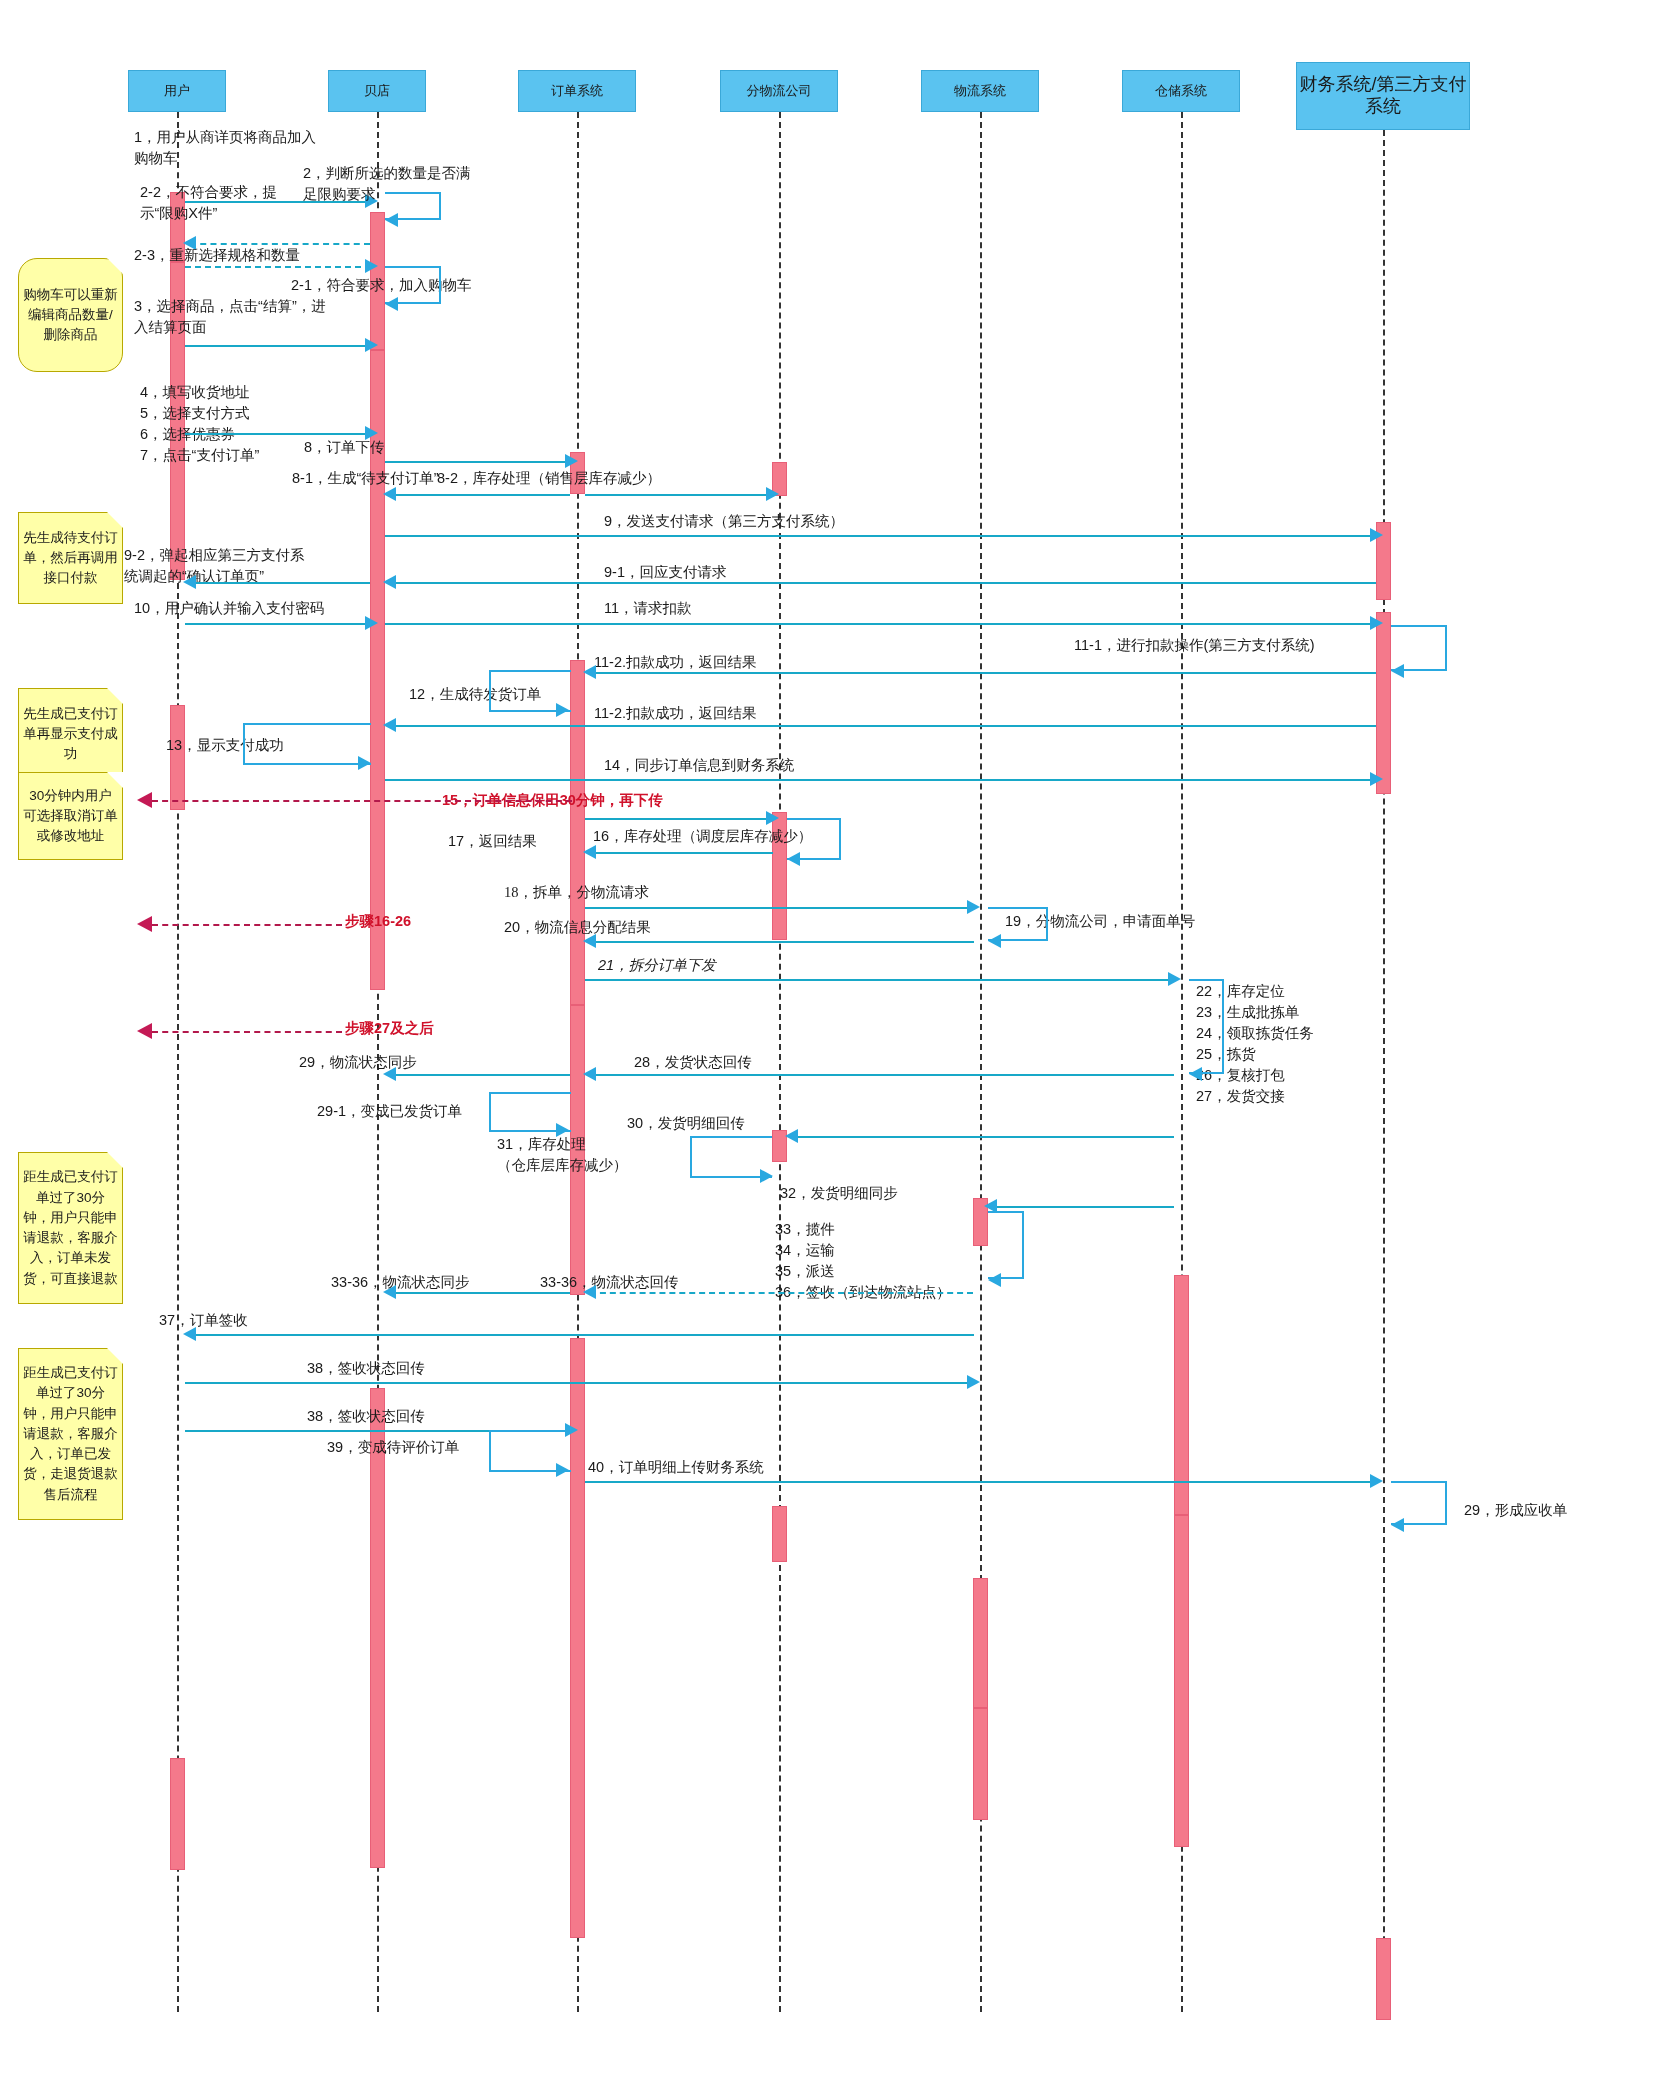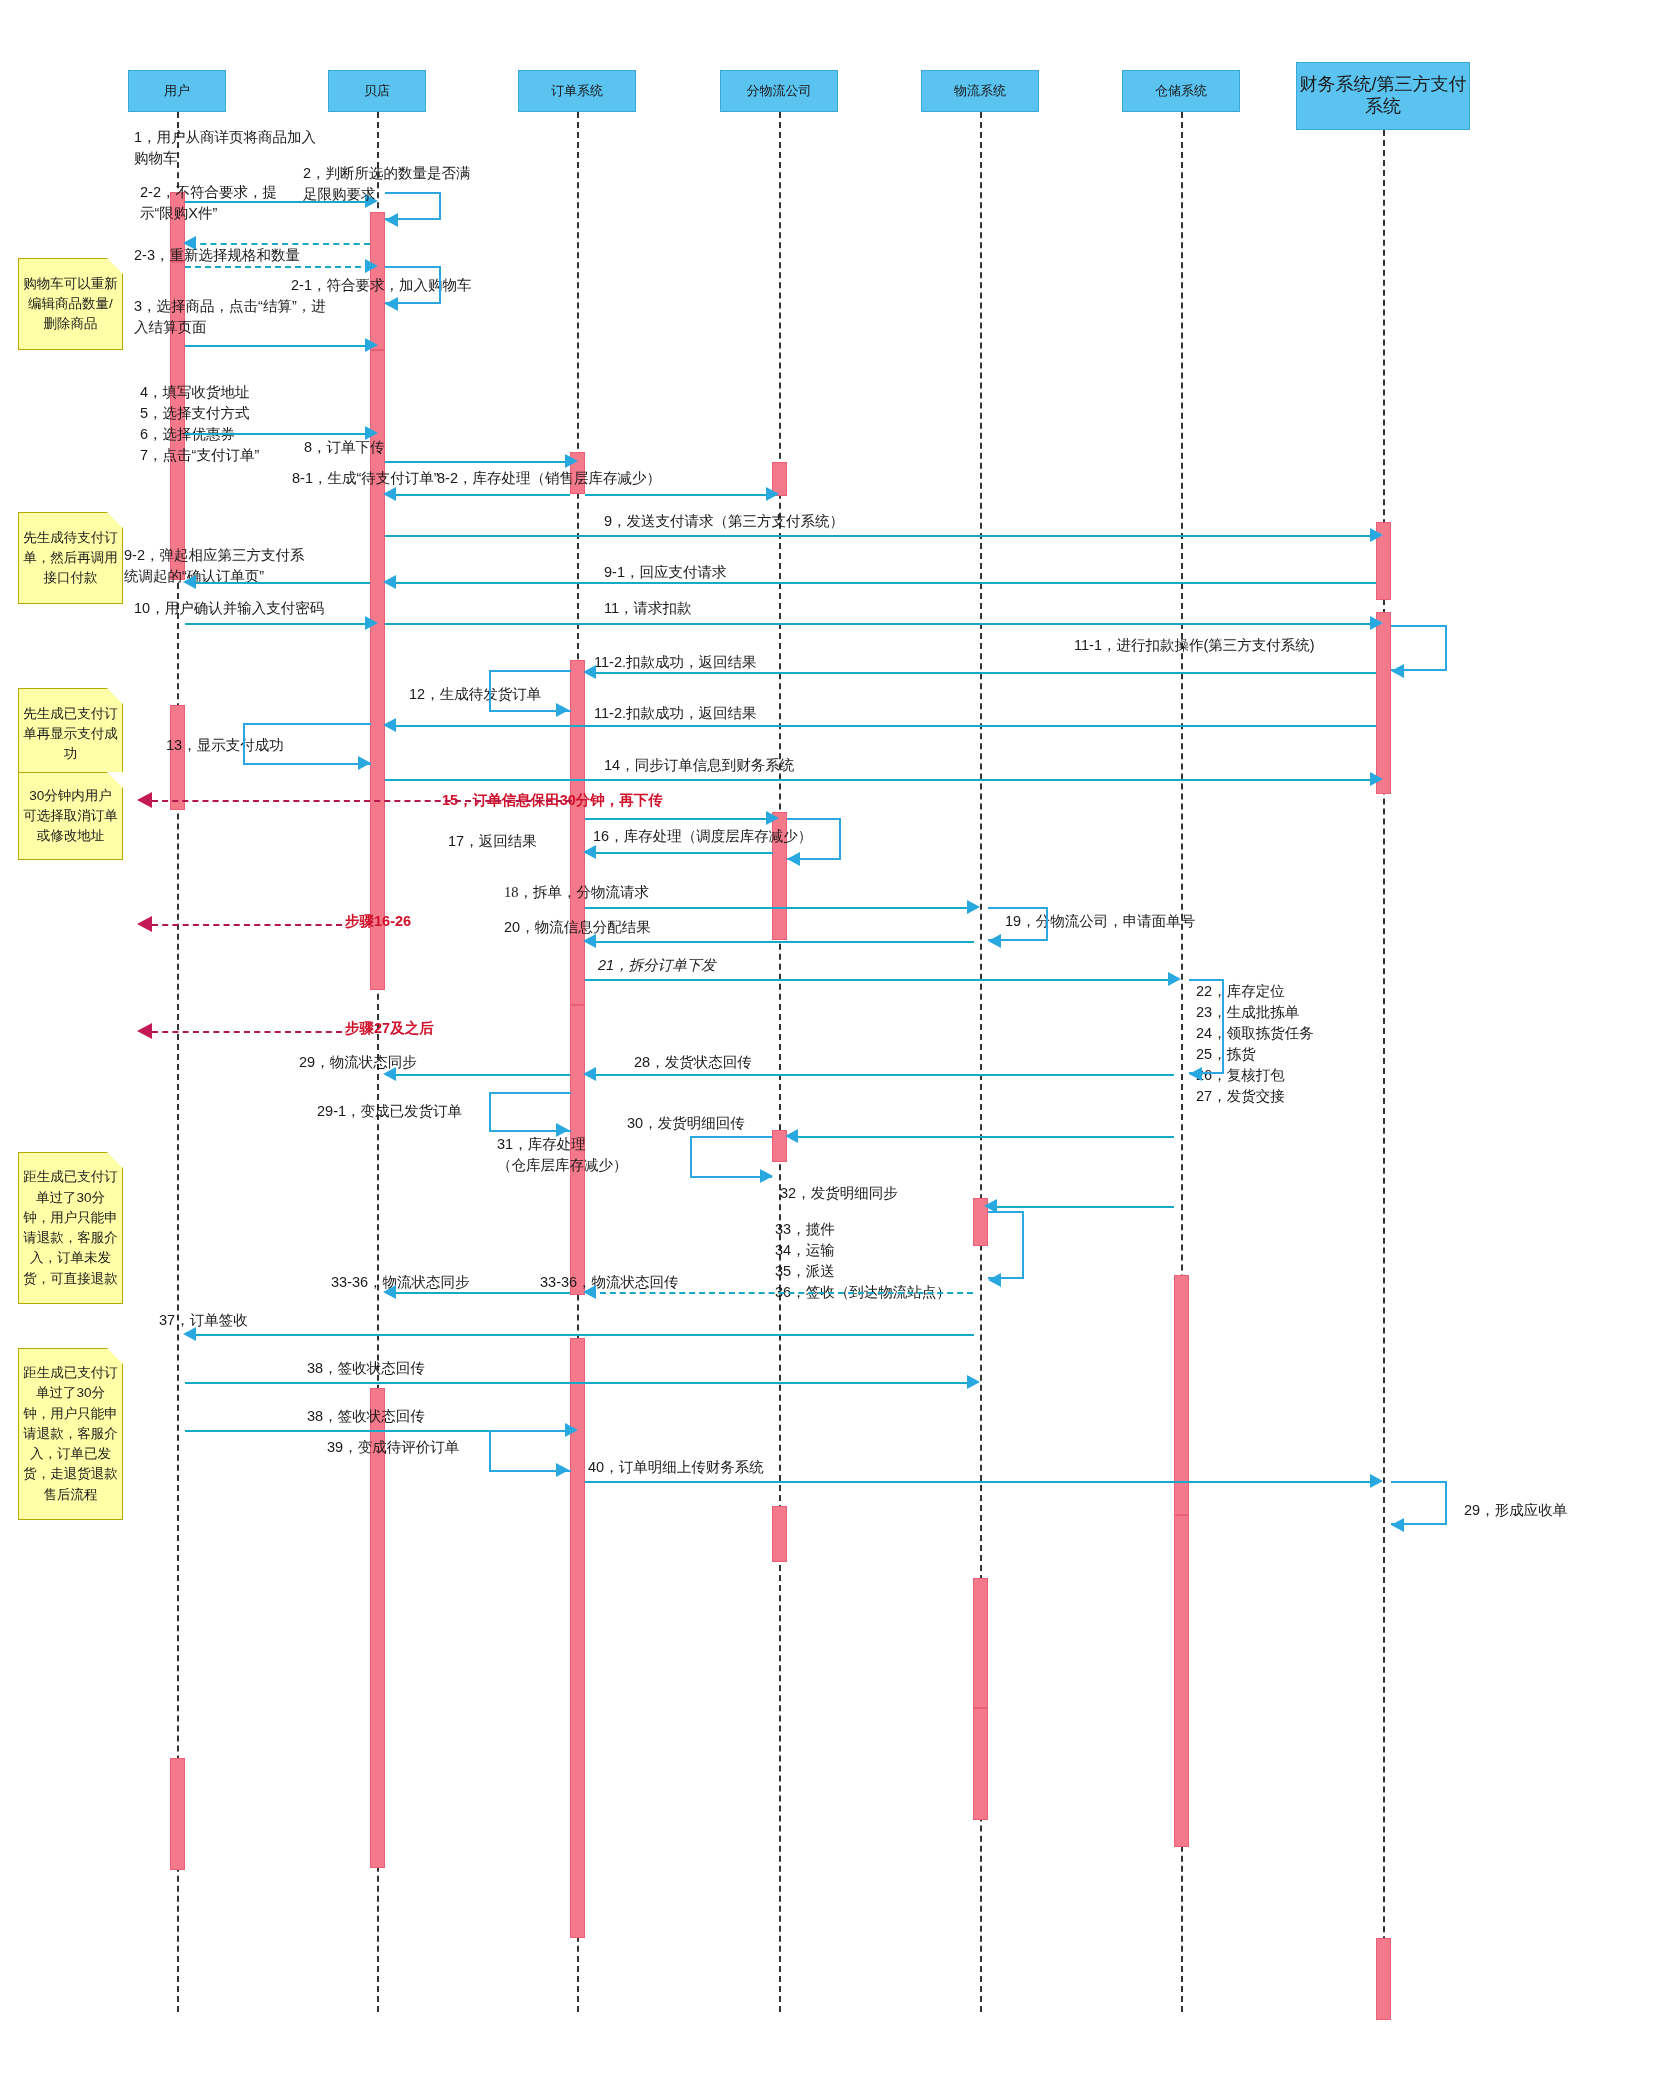--- a/index.html
+++ b/index.html
@@ -137,21 +137,21 @@
   <div class="act" style="left:973px;top:1578px;width:15px;height:130px;"></div>
   <div class="act" style="left:973px;top:1708px;width:15px;height:112px;"></div>
 
   <div class="act" style="left:1174px;top:1275px;width:15px;height:240px;"></div>
   <div class="act" style="left:1174px;top:1515px;width:15px;height:332px;"></div>
 
   <div class="act" style="left:1376px;top:522px;width:15px;height:78px;"></div>
   <div class="act" style="left:1376px;top:612px;width:15px;height:182px;"></div>
   <div class="act" style="left:1376px;top:1938px;width:15px;height:82px;"></div>
 
-  <div class="note" style="left:18px;top:258px;width:105px;height:92px;">
+  <div class="note" style="left:18px;top:258px;width:105px;height:114px;border-radius:19px;">
       <span>购物车可以重新编辑商品数量/删除商品</span>
     </div>
   <div class="note" style="left:18px;top:512px;width:105px;height:92px;">
       <span>先生成待支付订单，然后再调用接口付款</span>
     </div>
   <div class="note" style="left:18px;top:688px;width:105px;height:92px;">
       <span>先生成已支付订单再显示支付成功</span>
     </div>
   <div class="note" style="left:18px;top:772px;width:105px;height:88px;">
       <span>30分钟内用户可选择取消订单或修改地址</span>

